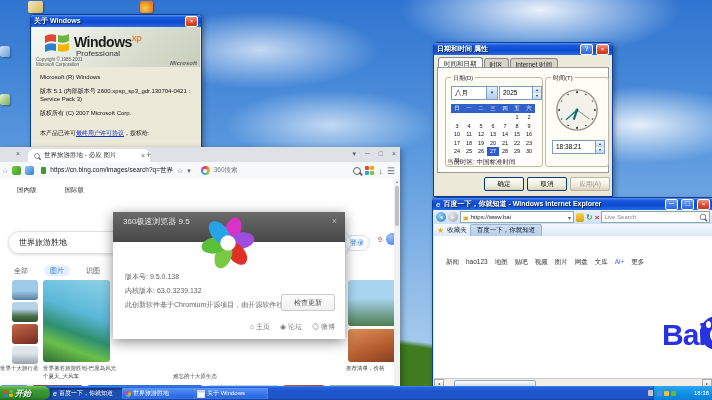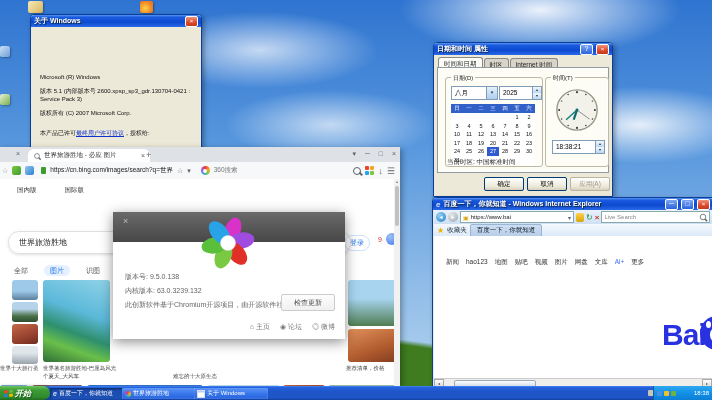--- a/index.html
+++ b/index.html
@@ -120,20 +120,32 @@
 
   <div class="deskicon" style="left:28px;top:1px;width:15px;height:12px;background:linear-gradient(135deg,#f5e9b8,#d9b65e);"></div>
   <div class="deskicon" style="left:140px;top:1px;width:13px;height:12px;background:radial-gradient(circle at 40% 60%,#ffd24a,#f07a1d 70%);"></div>
   <div class="deskicon" style="left:0;top:46px;width:10px;height:11px;background:linear-gradient(135deg,#cfe2f7,#6d9fd4);"></div>
   <div class="deskicon" style="left:0;top:94px;width:10px;height:11px;background:linear-gradient(135deg,#e8f2d8,#78b04a);"></div>
 
   <div class="xpwin" style="left:30px;top:14px;width:170px;height:137px;z-index:2;">
     <div class="xptitle">
       <span class="t">关于 Windows</span>
       <span class="xbtn">×</span>
+    </div>
+    <div class="banner">
+      <svg width="26" height="24" style="position:absolute;left:12px;top:4px;" viewBox="0 0 26 24">
+        <path d="M1 5 Q6 2 12 4 L12 11 Q6 9 1 12 Z" fill="#e0492f"></path>
+        <path d="M14 4 Q20 6 25 3 L25 10 Q20 13 14 11 Z" fill="#6db33f"></path>
+        <path d="M1 14 Q6 11 12 13 L12 20 Q6 18 1 21 Z" fill="#2f7fd0"></path>
+        <path d="M14 13 Q20 15 25 12 L25 19 Q20 22 14 20 Z" fill="#f4b400"></path>
+      </svg>
+      <span class="wxp"><span>Windows</span><sup>xp</sup></span>
+      <span class="wprof">Professional</span>
+      <span class="wcopy">Copyright © 1985-2001 Microsoft Corporation</span>
+      <span class="wms">Microsoft</span>
     </div>
     <div class="awbody">
       <div>Microsoft (R) Windows</div>
       <div style="margin-top:6px;">版本 5.1 (内部版本号 2600.xpsp_sp3_gdr.130704-0421 : Service Pack 3)</div>
       <div style="margin-top:6px;">版权所有 (C) 2007 Microsoft Corp.</div>
       <div style="margin-top:12px;"><span>本产品已许可</span><span class="link">最终用户许可协议</span><span>，授权给:</span></div>
       <div style="margin-top:8px;margin-left:28px;">13953</div>
     </div>
   </div>
 
@@ -342,20 +354,21 @@
 
       <div style="position:absolute;right:0;top:0;width:6px;height:100%;background:#f1f1f1;">
         <span style="display:block;font-size:4px;color:#777;text-align:center;">▴</span>
         <span style="display:block;width:4px;height:40px;margin:2px auto;background:#c1c1c1;border-radius:2px;"></span>
       </div>
     </div>
   </div>
 
   <div class="a360" style="left:113px;top:212px;width:232px;height:127px;z-index:5;">
     <div class="hdr">
+      <span class="t">360极速浏览器  9.5</span>
       <span style="color:#bbb;font-size:9px;">×</span>
     </div>
     <svg width="58" height="58" viewBox="0 0 100 100" style="position:absolute;left:86px;top:2px;">
       <g transform="rotate(20 50 50)">
         <g transform="rotate(0 50 50)">
             <ellipse cx="50" cy="27" rx="14" ry="23" fill="#d832c8"></ellipse>
           </g>
         <g transform="rotate(60 50 50)">
             <ellipse cx="50" cy="27" rx="14" ry="23" fill="#a04ce0"></ellipse>
           </g>

